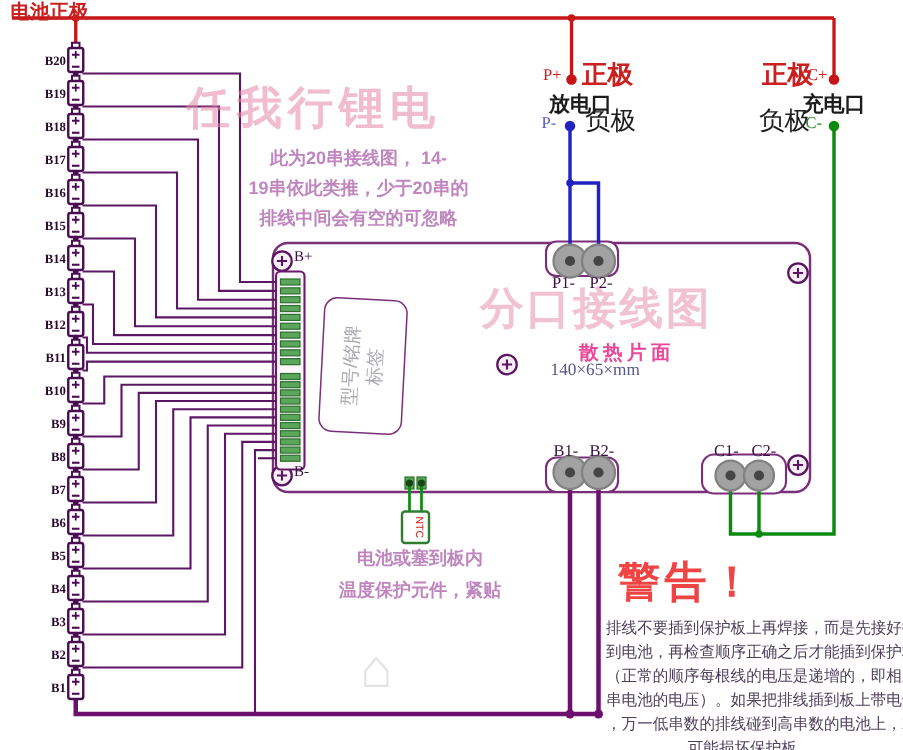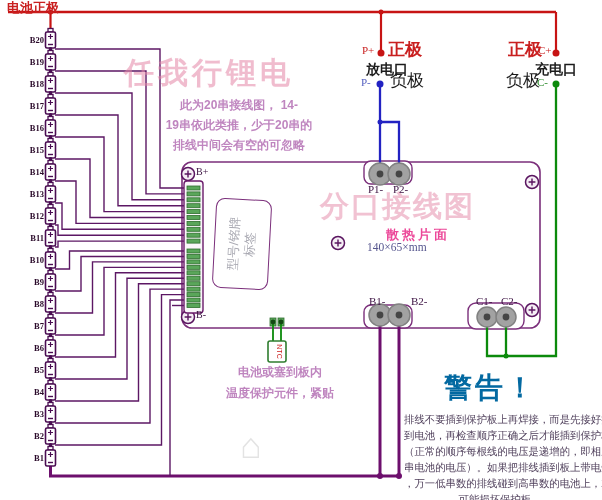--- a/index.html
+++ b/index.html
@@ -306,25 +306,25 @@
     <div class="inner">
       <span style="display:block;">型号/铭牌</span>
       <span style="display:block;">标签</span>
     </div>
   </div>
   <div class="txt pinlbl" style="left:196px;top:167px;font-size:10px;">B+</div>
   <div class="txt pinlbl" style="left:196px;top:310px;font-size:10px;">B-</div>
   <div class="txt pinlbl" style="left:368px;top:184px;">P1-</div>
   <div class="txt pinlbl" style="left:393px;top:184px;">P2-</div>
   <div class="txt pinlbl" style="left:369px;top:296px;">B1-</div>
-  <div class="txt pinlbl" style="left:393px;top:296px;margin-left:18px;">B2-</div>
+  <div class="txt pinlbl" style="left:393px;top:296px;">B2-</div>
   <div class="txt pinlbl" style="left:476px;top:296px;">C1-</div>
   <div class="txt pinlbl" style="left:501px;top:296px;">C2-</div>
 
-  <div class="txt" style="left:412px;top:374px;font-size:28px;font-weight:bold;letter-spacing:3px;color:#0369a1;margin-left:32px;">警告！</div>
+  <div class="txt" style="left:412px;top:374px;font-size:28px;font-weight:bold;letter-spacing:3px;color:#ef4444;">警告！</div>
   <div id="warning-body">
       <span>排线不要插到保护板上再焊接，而是先接好排线</span>
       <span>到电池，再检查顺序正确之后才能插到保护板上</span>
       <span>（正常的顺序每根线的电压是递增的，即相差一</span>
       <span>串电池的电压）。如果把排线插到板上带电焊接</span>
       <span>，万一低串数的排线碰到高串数的电池上，就有</span>
       <span>可能损坏保护板。</span>
     </div>
 </div>
 

